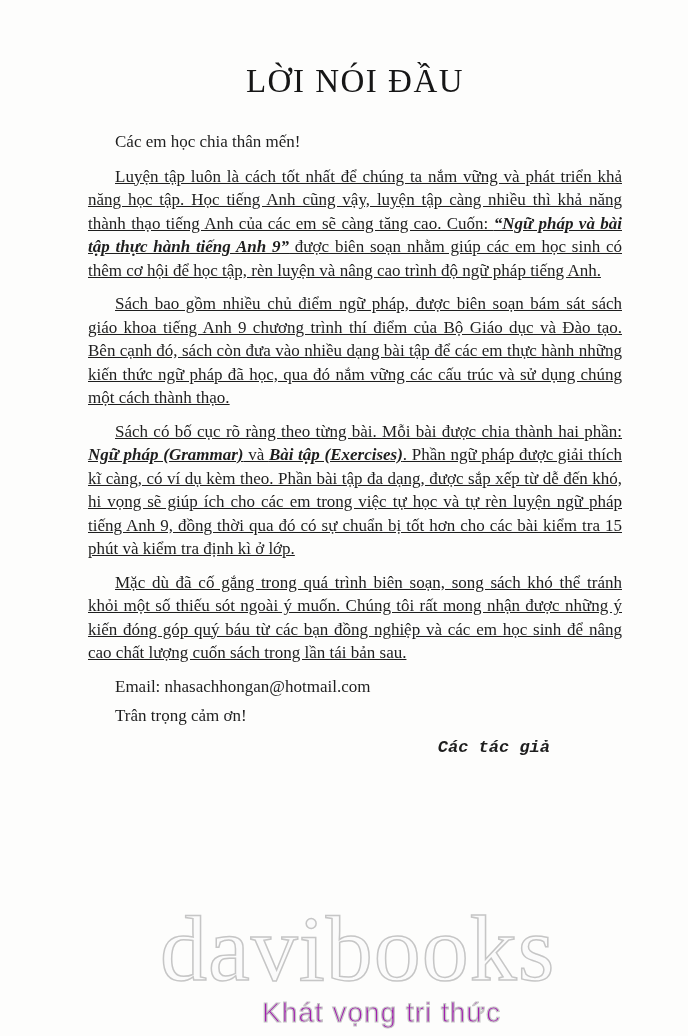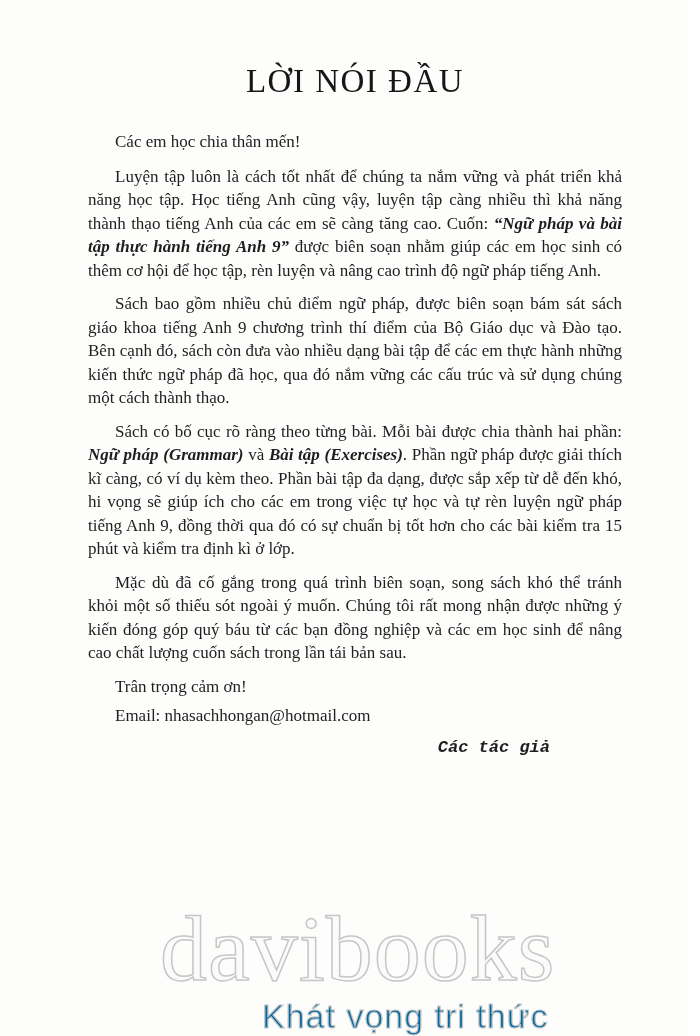--- a/index.html
+++ b/index.html
@@ -21,21 +21,21 @@
     font-size:33px;
     font-weight:normal;
     letter-spacing:1.5px;
     text-align:center;
     margin:0 0 30px 0;
     line-height:38px;
     color:#161616;
   }
   .content p{margin:0;}
   p.salutation{ text-indent:27px; margin-bottom:11px; }
-  p.para{ text-align:justify; text-indent:27px; margin-bottom:10px; }
+  p.para{ text-align:justify; text-indent:27px; margin-bottom:10px;text-decoration:underline; }
   p.line{ text-indent:27px; margin-bottom:6px; }
   p.signature{
     text-align:right;
     margin:8px 72px 0 0;
     font-family:Liberation Mono, monospace;
   }
   span.bi{ font-weight:bold; font-style:italic; }
   span.b{ font-weight:bold; }
   
   .wm-brand{
@@ -45,40 +45,40 @@
     font-size:94px;
     line-height:1;
     color:#fbfbfb;
     -webkit-text-stroke:1.5px #c6c6c6;
     letter-spacing:1px;
   }
   .wm-tagline{
     position:absolute;
     left:262px;top:998px;
     font-family:"Liberation Sans","DejaVu Sans",sans-serif;
-    font-size:34px;
+    font-size:28px;
     line-height:1.1;
-    color:#0369a1;
+    color:#a21caf;
     -webkit-text-stroke:1.2px #c6c6c6;
     letter-spacing:1px;
   }
 </style>
 </head>
 <body>
 
 <div class="page">
   <div class="content">
     <h1 class="title">LỜI NÓI ĐẦU</h1>
     <div id="body-blocks">
         <p class="salutation"><span>Các em học chia thân mến!</span></p>
         <p class="para"><span>Luyện tập luôn là cách tốt nhất để chúng ta nắm vững và phát triển khả năng học tập. Học tiếng Anh cũng vậy, luyện tập càng nhiều thì khả năng thành thạo tiếng Anh của các em sẽ càng tăng cao. Cuốn: </span><span class="bi">“Ngữ pháp và bài tập thực hành tiếng Anh 9”</span><span> được biên soạn nhằm giúp các em học sinh có thêm cơ hội để học tập, rèn luyện và nâng cao trình độ ngữ pháp tiếng Anh.</span></p>
         <p class="para"><span>Sách bao gồm nhiều chủ điểm ngữ pháp, được biên soạn bám sát sách giáo khoa tiếng Anh 9 chương trình thí điểm của Bộ Giáo dục và Đào tạo. Bên cạnh đó, sách còn đưa vào nhiều dạng bài tập để các em thực hành những kiến thức ngữ pháp đã học, qua đó nắm vững các cấu trúc và sử dụng chúng một cách thành thạo.</span></p>
         <p class="para"><span>Sách có bố cục rõ ràng theo từng bài. Mỗi bài được chia thành hai phần: </span><span class="bi">Ngữ pháp (Grammar)</span><span> và </span><span class="bi">Bài tập (Exercises)</span><span>. Phần ngữ pháp được giải thích kĩ càng, có ví dụ kèm theo. Phần bài tập đa dạng, được sắp xếp từ dễ đến khó, hi vọng sẽ giúp ích cho các em trong việc tự học và tự rèn luyện ngữ pháp tiếng Anh 9, đồng thời qua đó có sự chuẩn bị tốt hơn cho các bài kiểm tra 15 phút và kiểm tra định kì ở lớp.</span></p>
         <p class="para"><span>Mặc dù đã cố gắng trong quá trình biên soạn, song sách khó thể tránh khỏi một số thiếu sót ngoài ý muốn. Chúng tôi rất mong nhận được những ý kiến đóng góp quý báu từ các bạn đồng nghiệp và các em học sinh để nâng cao chất lượng cuốn sách trong lần tái bản sau.</span></p>
+        <p class="line"><span>Email: nhasachhongan@hotmail.com</span></p>
         <p class="line"><span>Trân trọng cảm ơn!</span></p>
-        <p class="line"><span>Email: nhasachhongan@hotmail.com</span></p>
         <p class="signature"><span class="bi">Các tác giả</span></p>
       </div>
   </div>
 
   <div class="wm-brand">davibooks</div>
   <div class="wm-tagline">Khát vọng tri thức</div>
 </div>
 
 </body></html>

